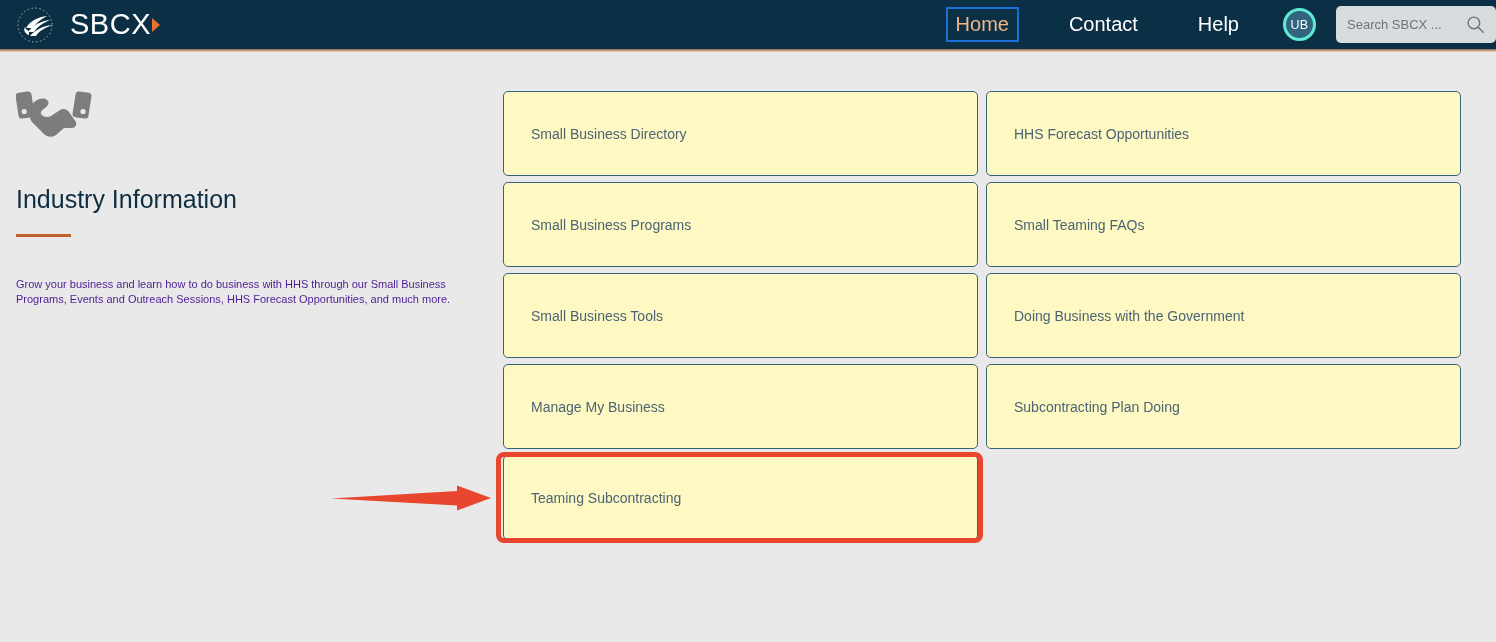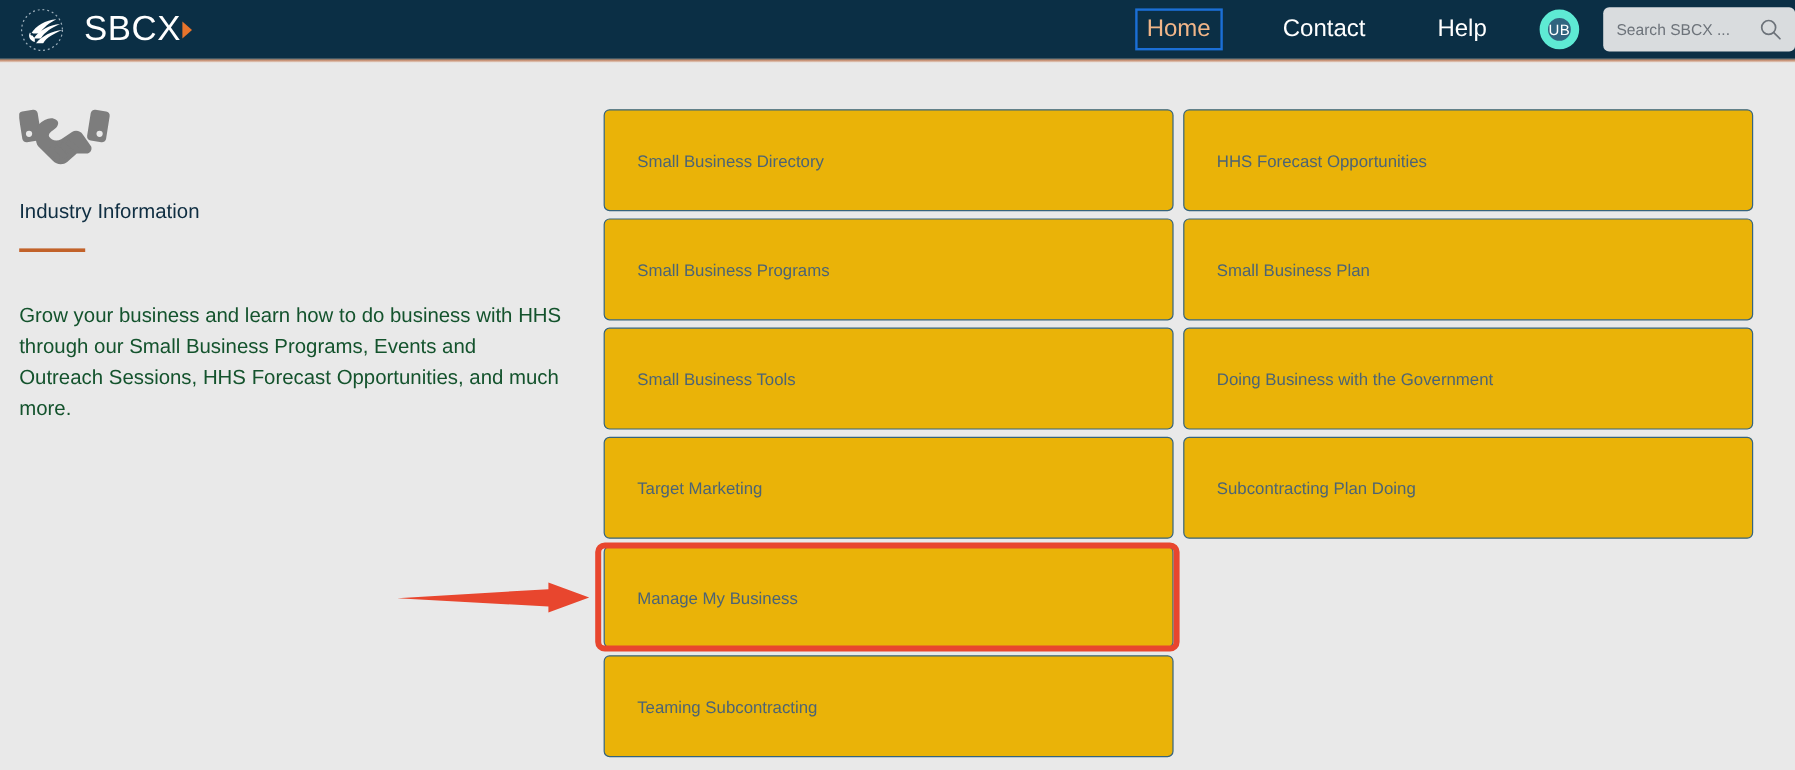--- a/index.html
+++ b/index.html
@@ -90,21 +90,21 @@
     color: #f0b588;
     outline: 2px solid #1b6fd6;
     outline-offset: 0px;
     background: transparent;
   }
 
   .avatar {
     width: 33px; height: 33px;
     border-radius: 50%;
     background: #31647f;
-    border: 7px solid #5eead4;
+    border: 3px solid #5eead4;
     color: #ffffff;
     font-size: 12.5px;
     letter-spacing: 0.3px;
     display: flex;
     align-items: center;
     justify-content: center;
     margin-left: 14px;
     margin-right: 20px;
     cursor: pointer;
   }
@@ -135,38 +135,38 @@
   .sidebar {
     position: absolute;
     top: 52px; left: 0;
     width: 503px;
     padding: 37px 32px 0 16px;
   }
 
   .handshake-icon { width: 76px; height: 52px; display: block; }
 
   .sidebar-title {
-    font-size: 17px;
+    font-size: 25px;
     color: #0f2e42;
-    margin-top: 26px;
+    margin-top: 44px;
     font-weight: 400;
   }
 
   .title-rule {
     width: 55px;
     height: 3px;
     background: #c2622a;
     margin-top: 20px;
   }
 
   .sidebar-desc {
     margin-top: 40px;
-    font-size: 17px;
-    line-height: 26px;
-    color: #14532d;
+    font-size: 11px;
+    line-height: 15px;
+    color: #4c1d95;
     max-width: 462px;
   }
 
   
   .grid {
     position: absolute;
     top: 91px;
     left: 503px;
     width: 958px;
     display: flex;
@@ -176,21 +176,21 @@
     display: flex;
     flex-direction: column;
     gap: 6px;
     width: 475px;
   }
 
   .card {
     height: 85px;
     border: 1.6px solid #36647d;
     border-radius: 5px;
-    background: #eab308;
+    background: #fef9c3;
     display: flex;
     align-items: center;
     padding: 0 27px;
     font-size: 14px;
     color: #4c6475;
     cursor: pointer;
     position: relative;
   }
 
   
@@ -287,36 +287,33 @@
     <div class="card">
         <span>Small Business Directory</span>
       </div>
     <div class="card">
         <span>Small Business Programs</span>
       </div>
     <div class="card">
         <span>Small Business Tools</span>
       </div>
     <div class="card">
-        <span>Target Marketing</span>
-      </div>
-    <div class="card">
         <span>Manage My Business</span>
       </div>
     <div class="card">
         <span>Teaming Subcontracting</span>
       </div>
   </div>
 
   <div class="col">
     <div class="card">
         <span>HHS Forecast Opportunities</span>
       </div>
     <div class="card">
-        <span>Small Business Plan</span>
+        <span>Small Teaming FAQs</span>
       </div>
     <div class="card">
         <span>Doing Business with the Government</span>
       </div>
     <div class="card">
         <span>Subcontracting Plan Doing</span>
       </div>
   </div>
 </main>
 

